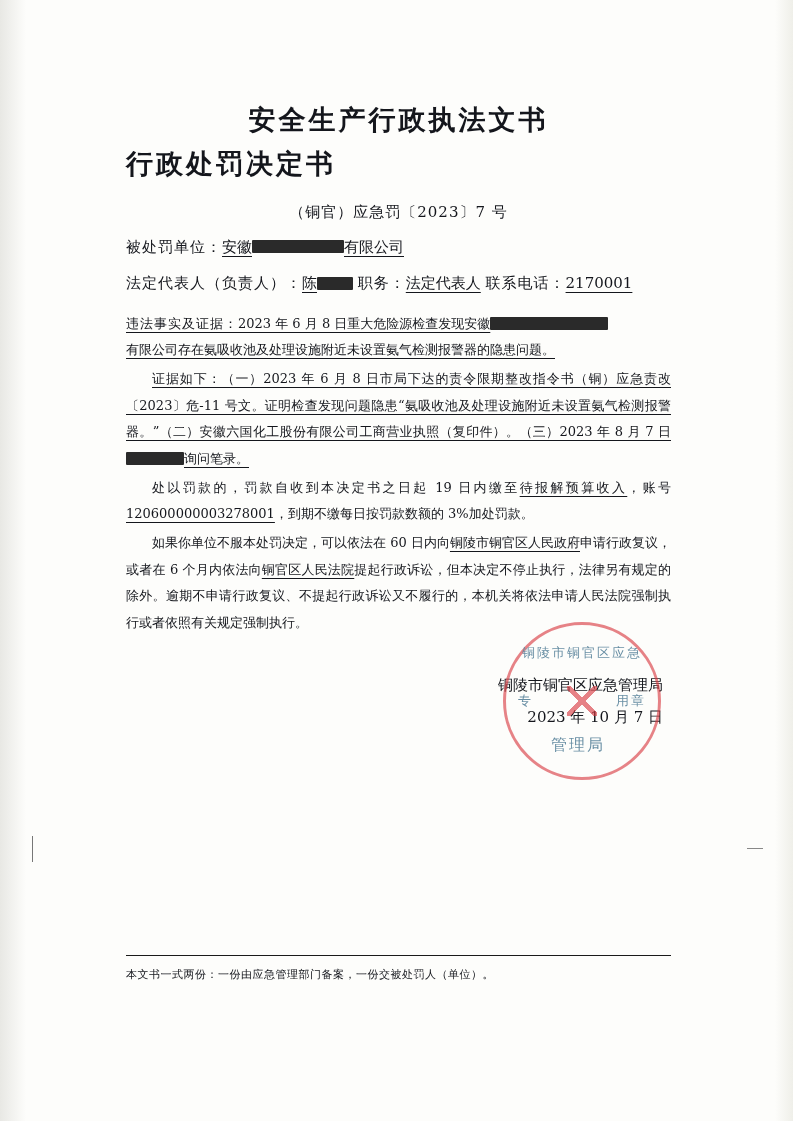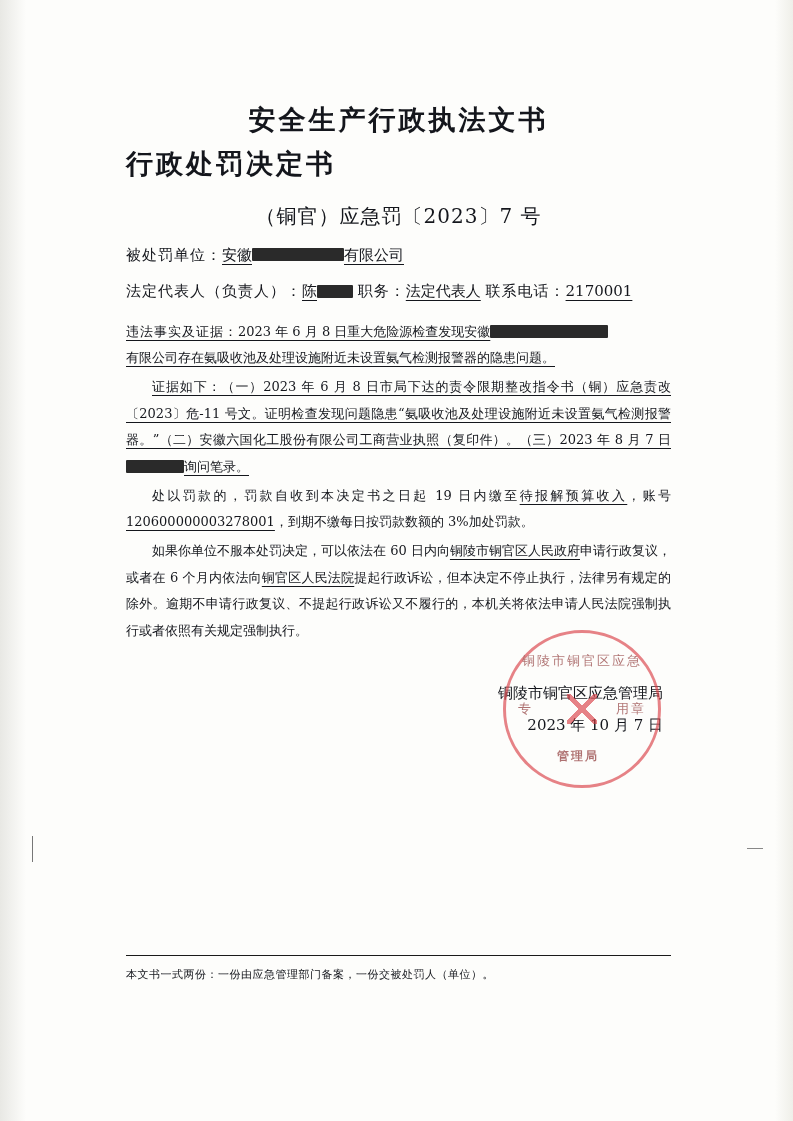--- a/index.html
+++ b/index.html
@@ -51,21 +51,21 @@
     margin-top: 12px;
     text-align: left;
     font-size: 27px;
     font-weight: bold;
     letter-spacing: 3px;
     line-height: 1.2;
   }
   .doc-number {
     margin-top: 22px;
     text-align: center;
-    font-size: 20px;
+    font-size: 15px;
     letter-spacing: 1px;
   }
   .field-row {
     margin-top: 14px;
     font-size: 15px;
     line-height: 1.5;
     white-space: nowrap;
   }
   .field-label {
     letter-spacing: 1px;
@@ -128,36 +128,35 @@
     width: 30px;
     height: 30px;
     margin: -15px 0 0 -15px;
     background:
       linear-gradient(45deg, transparent 44%, #d8383f 44%, #d8383f 56%, transparent 56%),
       linear-gradient(-45deg, transparent 44%, #d8383f 44%, #d8383f 56%, transparent 56%);
   }
   .seal-text {
     position: absolute;
     inset: 0;
-    color: #7f1d1d;
+    color: #0c4a6e;
     font-size: 13px;
     letter-spacing: 2px;
   }
   .seal-t-top {
     position: absolute;
     top: 14px; left: 0; right: 0;
     text-align: center;
     font-size: 13px;
   }
   .seal-t-bottom {
     position: absolute;
     bottom: 16px; left: 0; right: 8px;
     text-align: center;
-    font-size: 12px;
-    font-weight: bold;
+    font-size: 16px;
   }
   .seal-t-left {
     position: absolute;
     left: 12px; top: 50%;
     transform: translateY(-50%);
     font-size: 13px;
   }
   .seal-t-right {
     position: absolute;
     right: 12px; top: 50%;

